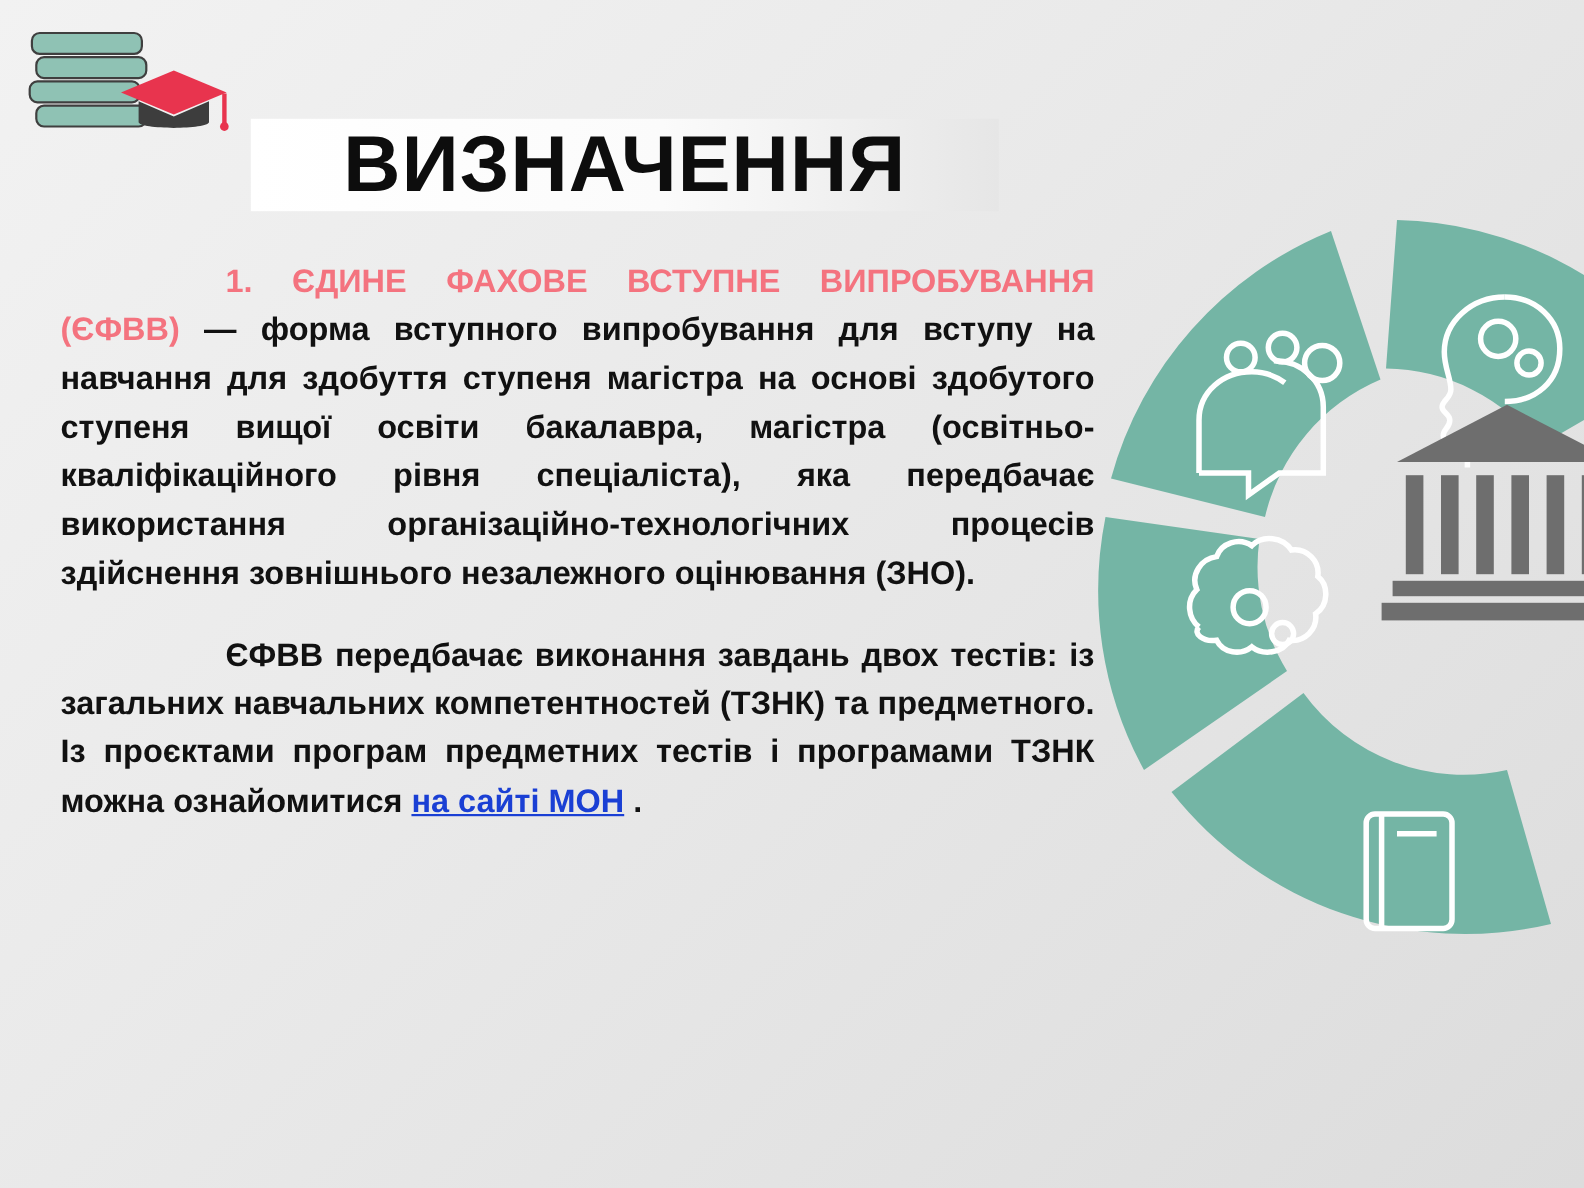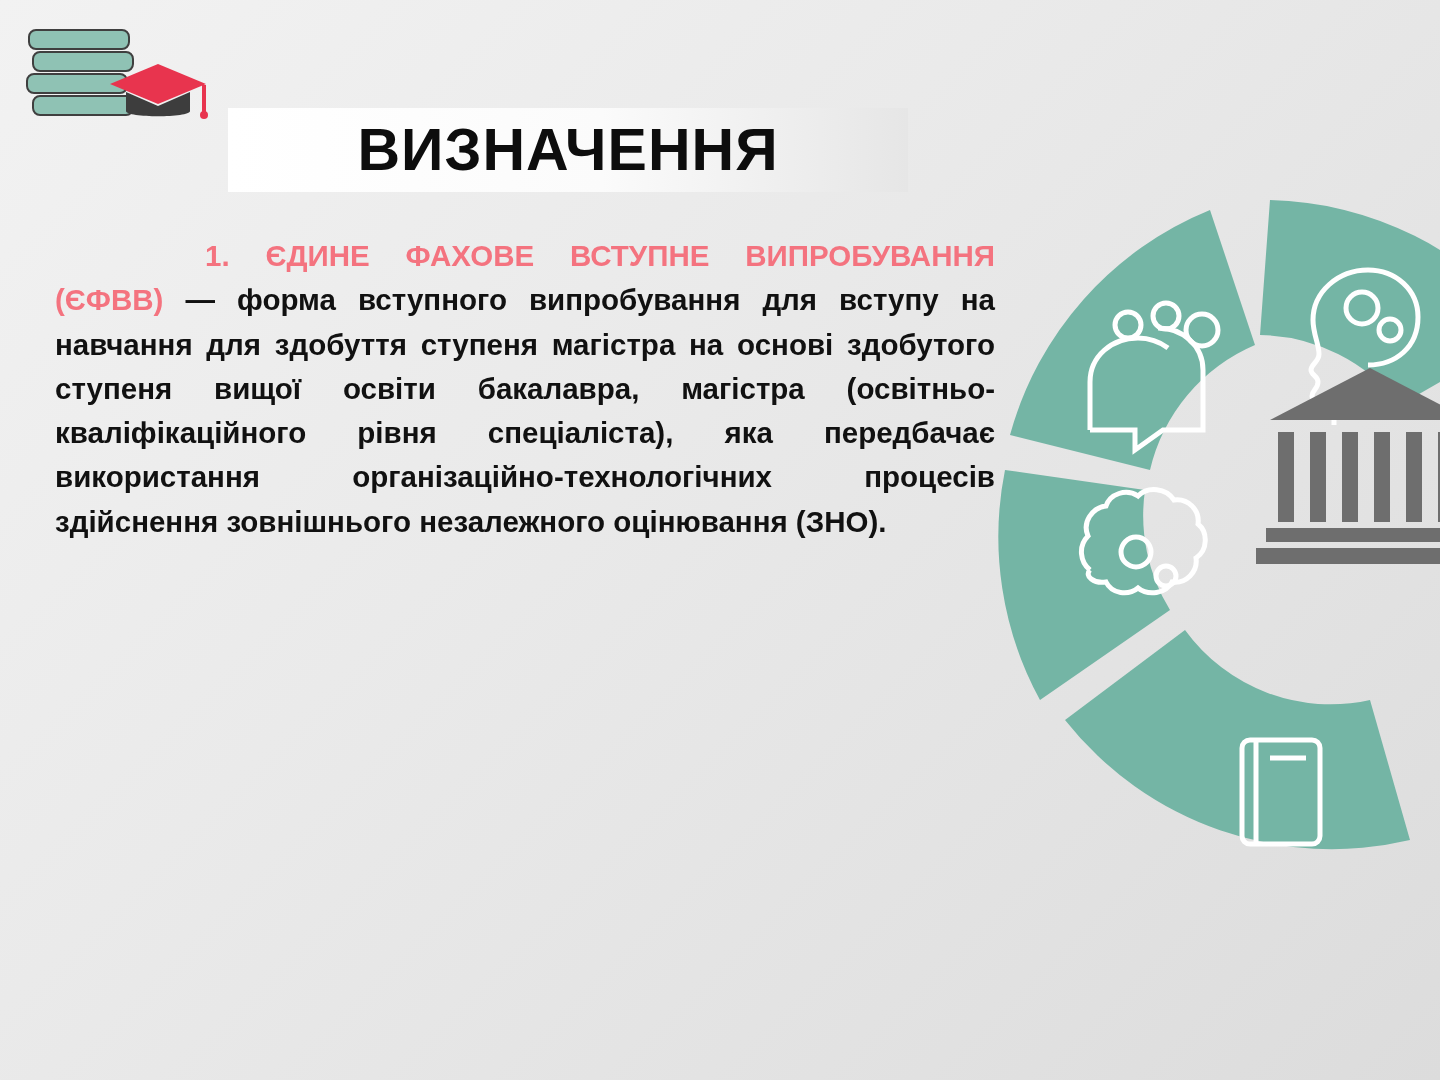--- a/index.html
+++ b/index.html
@@ -31,21 +31,21 @@
     top: 108px;
     width: 680px;
     height: 84px;
     background: linear-gradient(to right, #ffffff 0%, #fbfbfb 55%, #e6e6e6 100%);
     display: flex;
     align-items: center;
     justify-content: center;
   }
   .title-banner h1 {
     margin: 0;
-    font-size: 59px;
+    font-size: 72px;
     font-weight: bold;
     letter-spacing: 1px;
     color: #0d0d0d;
     font-family: "Liberation Sans", sans-serif;
     white-space: nowrap;
   }
 
   
   .content {
     position: absolute;
@@ -107,20 +107,23 @@
 </div>
 
 <div class="title-banner">
   <h1>ВИЗНАЧЕННЯ</h1>
 </div>
 
 <div class="content">
   <p class="para p1">
     <span class="highlight">1. ЄДИНЕ ФАХОВЕ ВСТУПНЕ ВИПРОБУВАННЯ (ЄФВВ)</span><span> — форма вступного випробування для вступу на навчання для здобуття ступеня магістра на основі здобутого ступеня вищої освіти бакалавра, магістра (освітньо-кваліфікаційного рівня спеціаліста), яка передбачає використання організаційно-технологічних процесів здійснення зовнішнього незалежного оцінювання (ЗНО).</span>
   </p>
+  <p class="para p2">
+    <span>ЄФВВ передбачає виконання завдань двох тестів: із загальних навчальних компетентностей (ТЗНК) та предметного. Із проєктами програм предметних тестів і програмами ТЗНК можна ознайомитися </span><a class="link" href="#">на сайті МОН</a><span> .</span>
+  </p>
 </div>
 
 <div class="infographic">
   <svg width="620" height="800" viewBox="0 0 620 800" xmlns="http://www.w3.org/2000/svg">
     <defs>
       
     </defs>
 
     <g fill="#74b5a5">
 

